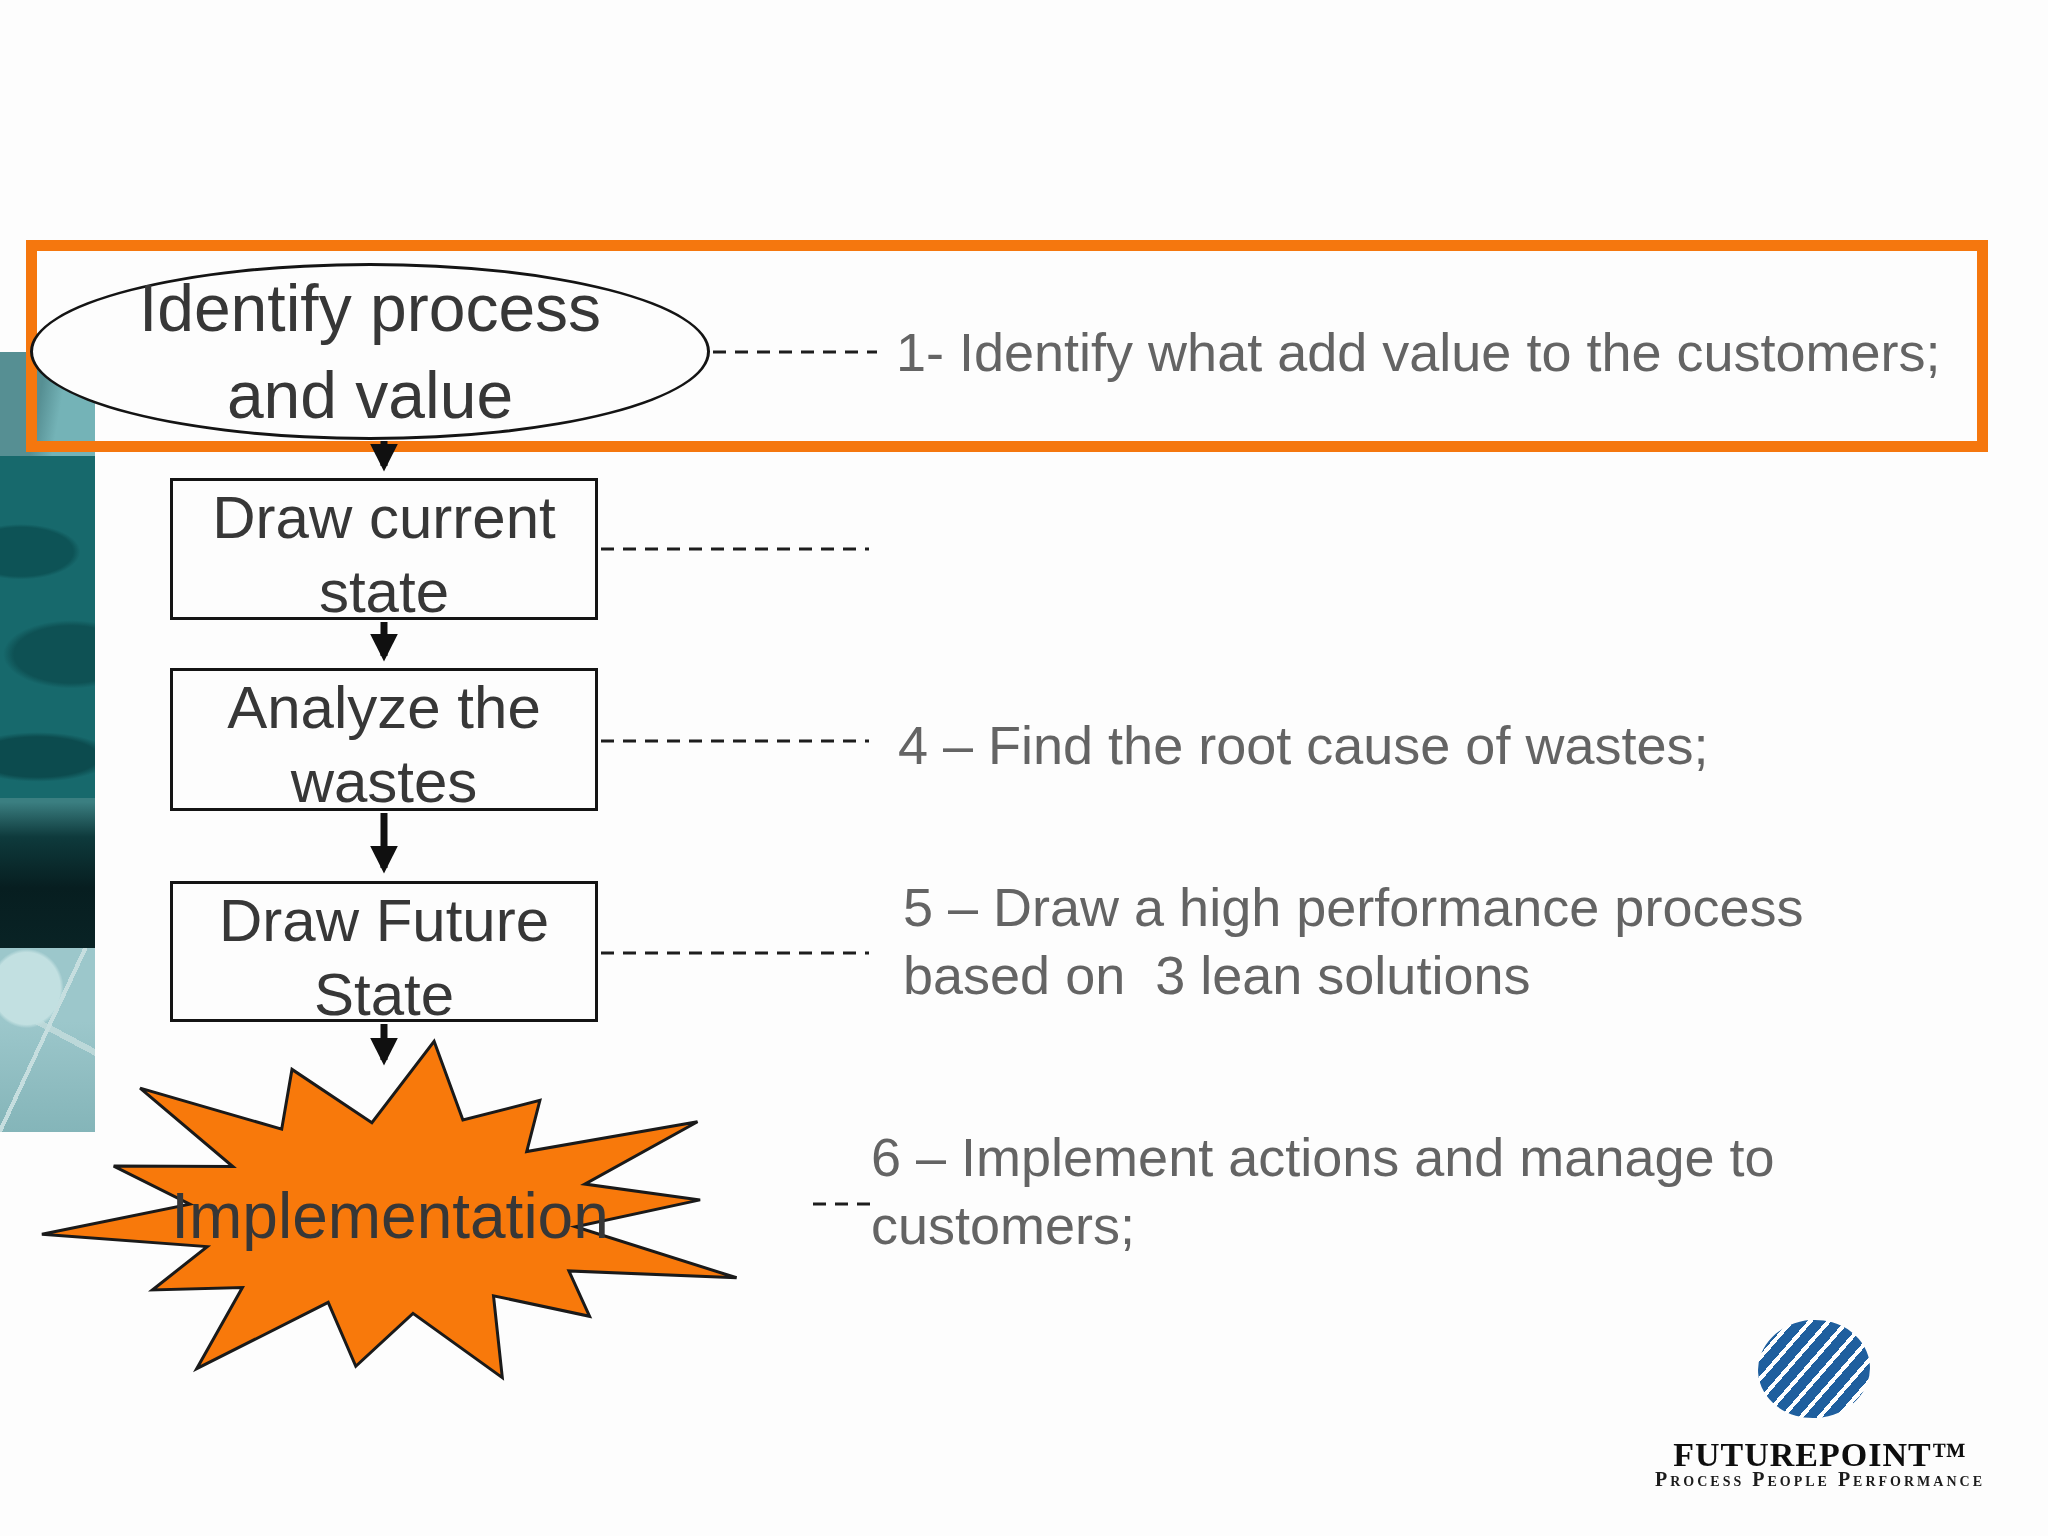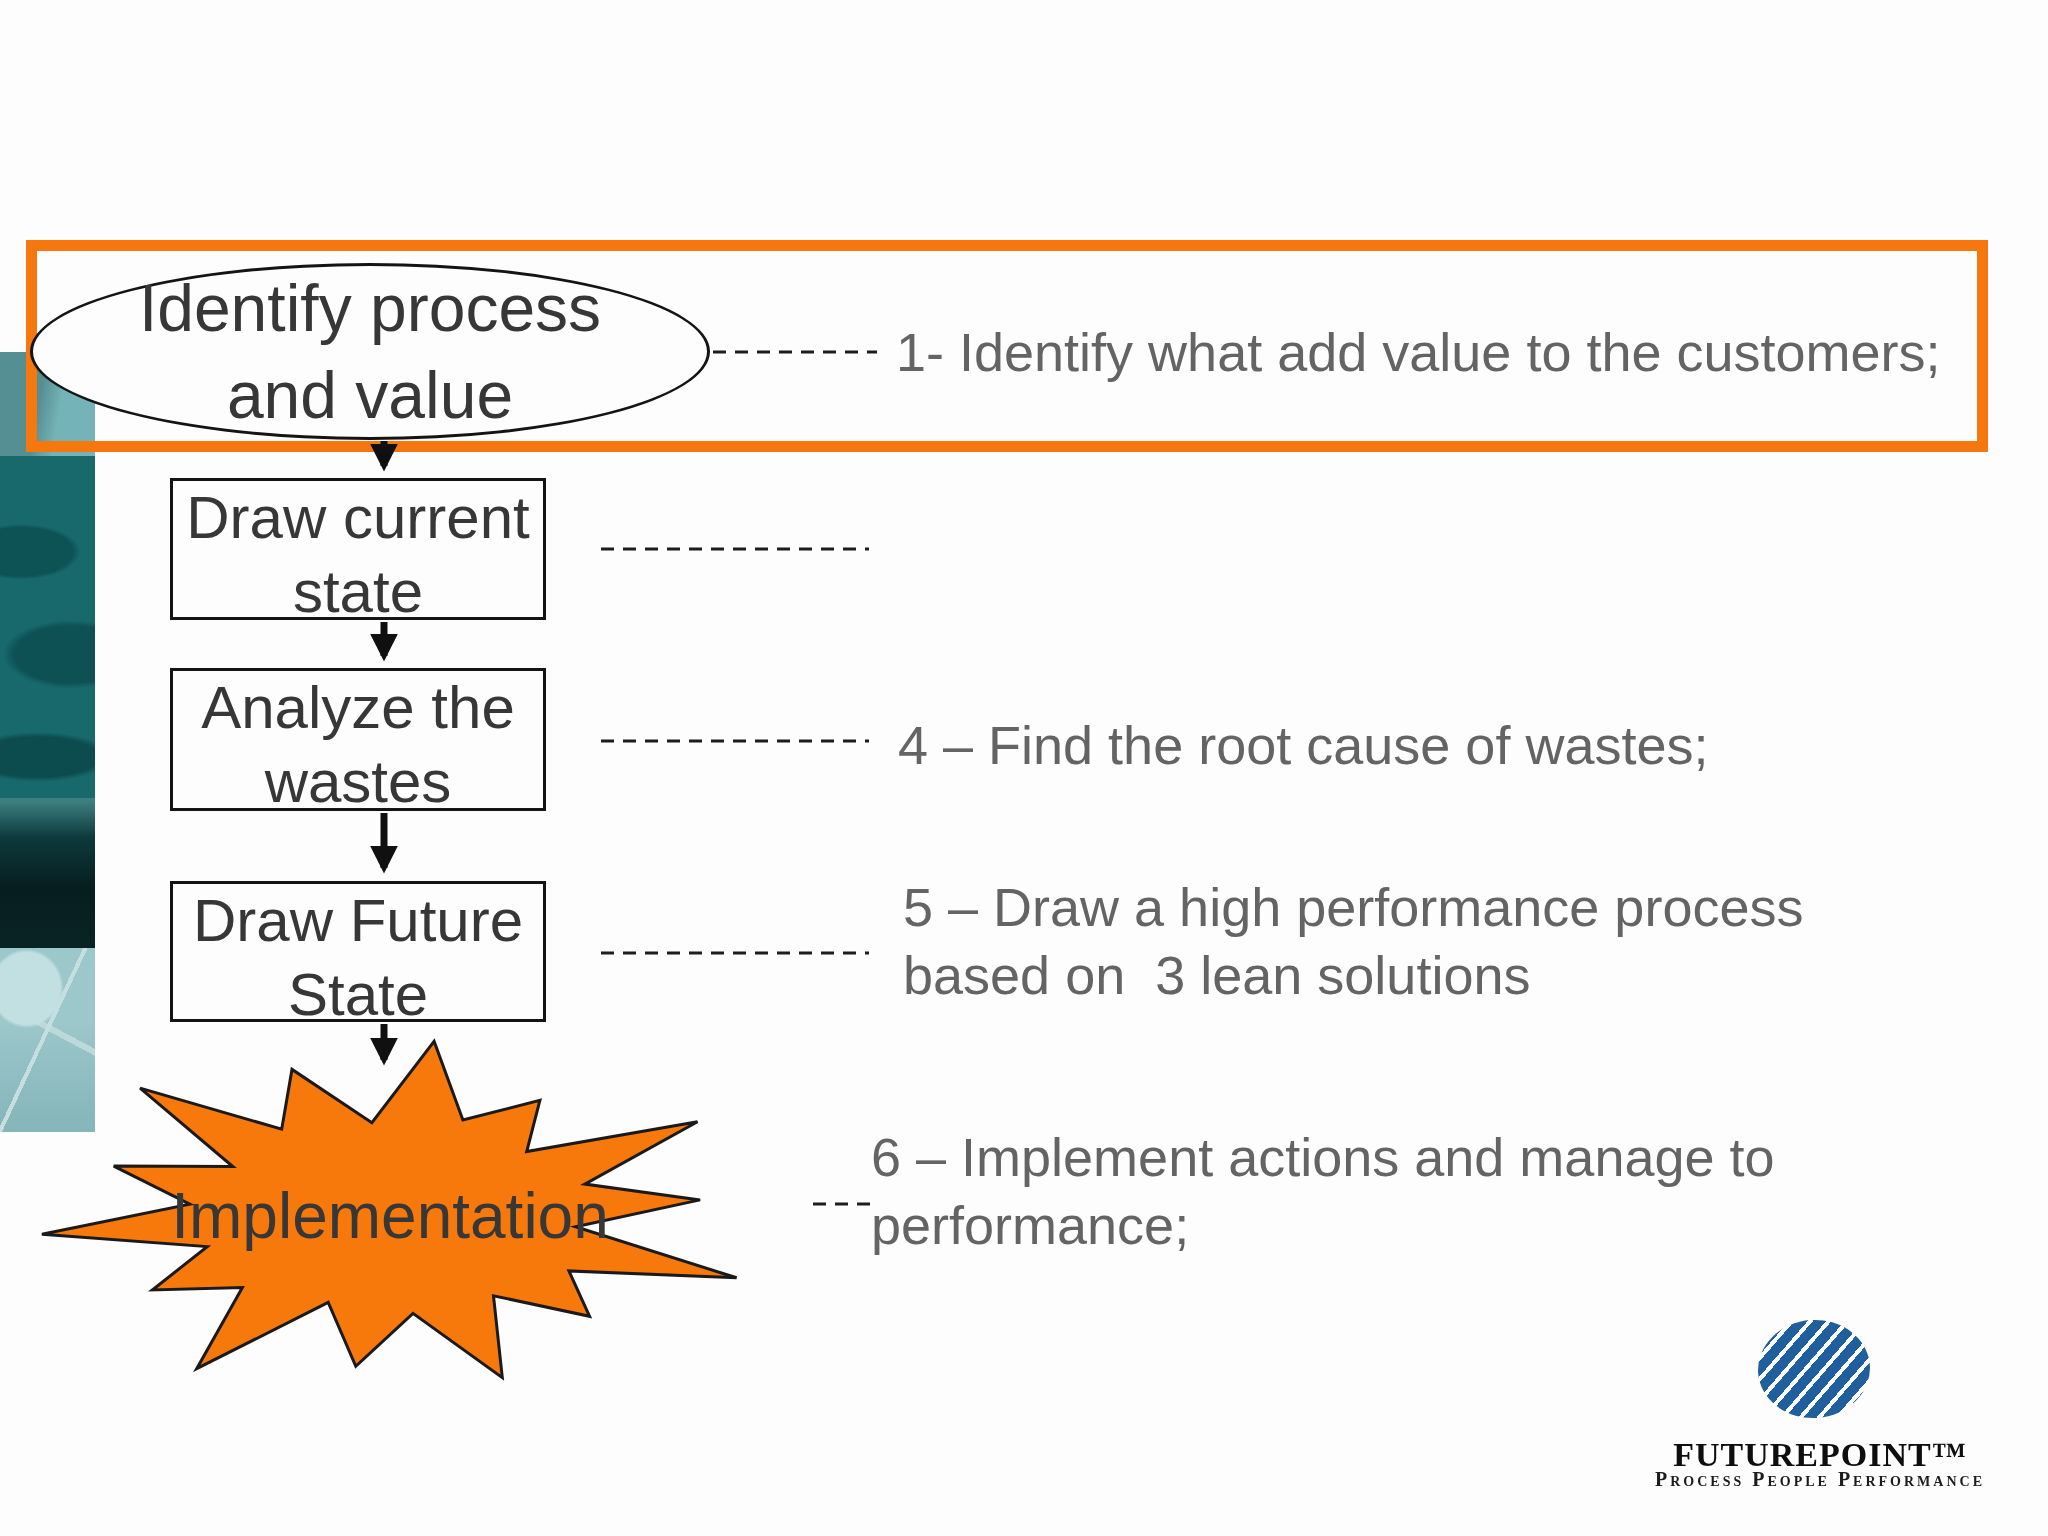--- a/index.html
+++ b/index.html
@@ -31,21 +31,21 @@
   }
   
   svg.overlay{position:absolute;left:0;top:0;width:2048px;height:1536px;}
   
   .shape{position:absolute;display:flex;flex-direction:column;justify-content:space-between;
     align-items:center;text-align:center;color:#373737;background:#fdfdfd;box-sizing:border-box;}
   .ellipse{
     left:30px;top:263px;width:680px;height:177px;border:3px solid #141414;border-radius:50%;
     font-size:66px;line-height:84px;
   }
-  .flowbox{border:3px solid #141414;font-size:60px;line-height:74px;width:376px;left:170px;}
+  .flowbox{border:3px solid #141414;font-size:60px;line-height:74px;width:428px;left:170px;}
   .box1{top:478px;height:142px;}
   .box2{top:668px;height:143px;}
   .box3{top:881px;height:141px;}
   .burst-label{
     position:absolute;left:140px;top:1180px;width:500px;text-align:center;
     font-size:64px;line-height:72px;color:#373737;background:transparent;
   }
   
   .ann{position:absolute;color:#646464;font-size:54px;line-height:68px;}
   .ann .ann-line{white-space:pre-wrap;}
@@ -130,20 +130,20 @@
   </div>
   <div class="ann ann3">
     <div class="ann-line">4 – Find the root cause of wastes;</div>
   </div>
   <div class="ann ann4">
     <div class="ann-line">5 – Draw a high performance process</div>
     <div class="ann-line">based on  3 lean solutions</div>
   </div>
   <div class="ann ann5">
     <div class="ann-line">6 – Implement actions and manage to</div>
-    <div class="ann-line">performance;</div>
+    <div class="ann-line">customers;</div>
   </div>
 
   <div class="globe"></div>
   <div class="brand">FUTUREPOINT™</div>
   <div class="tagline">Process People Performance</div>
 
 </div>
 
 </body></html>

